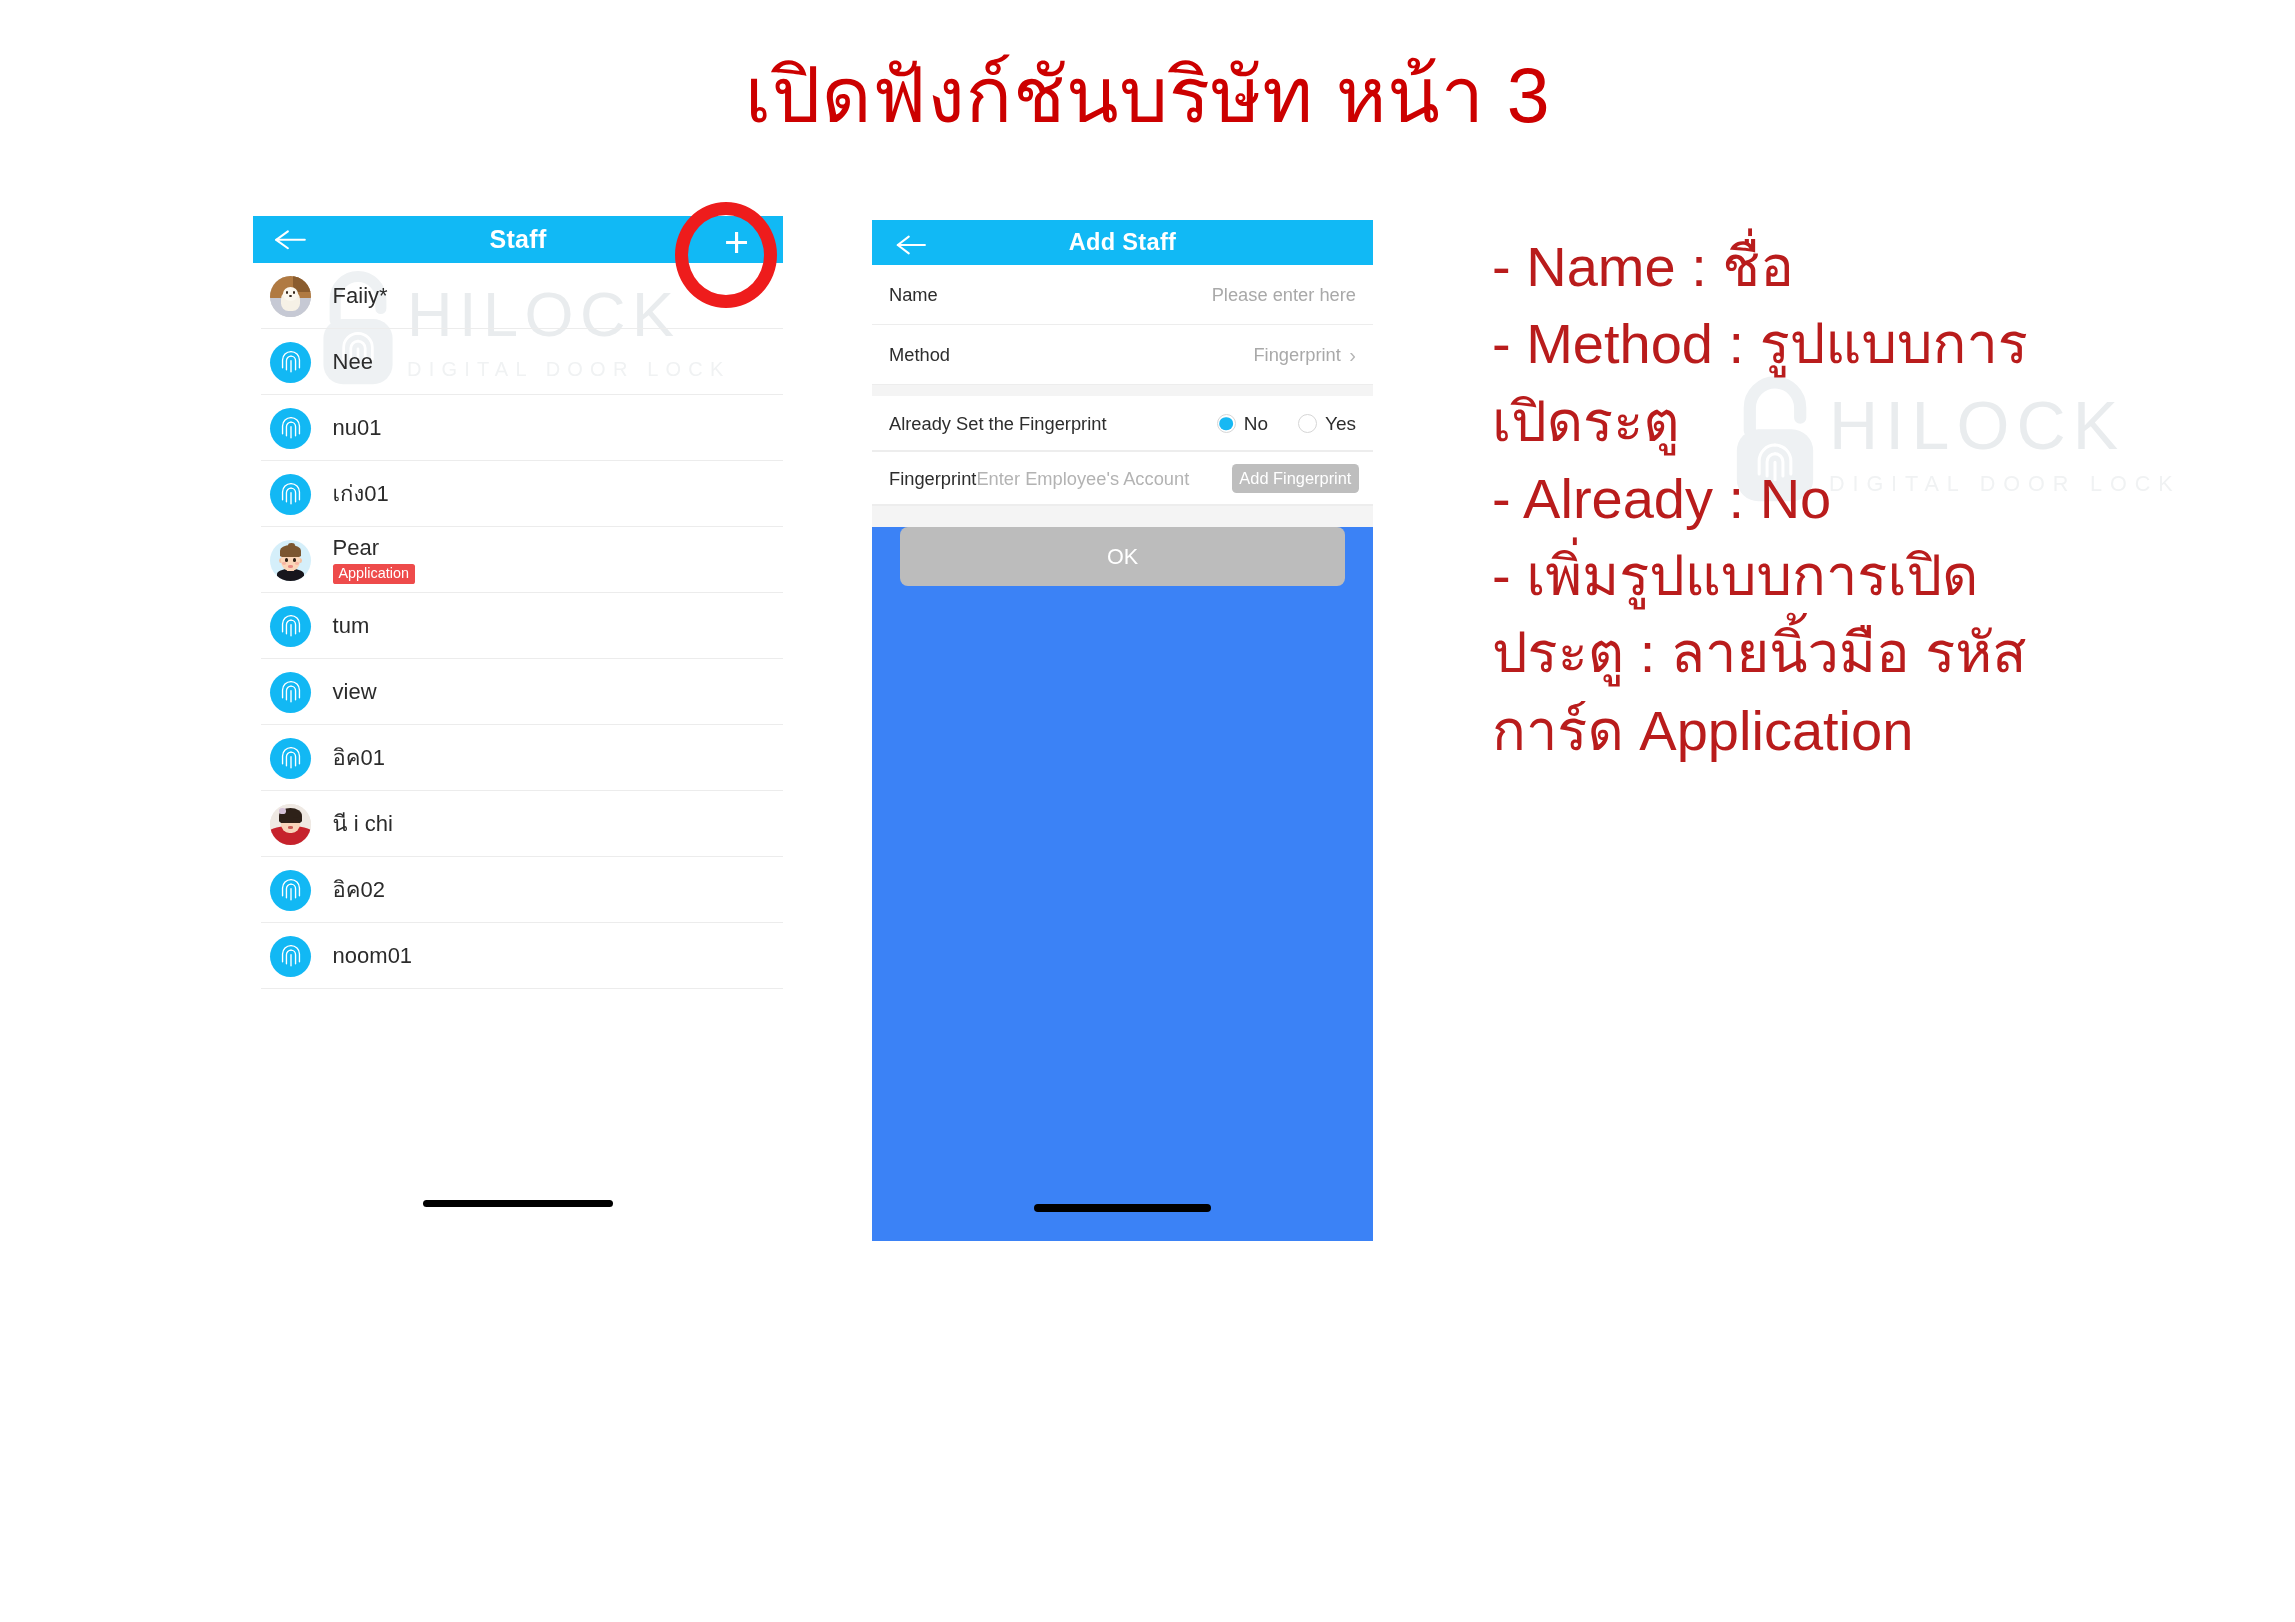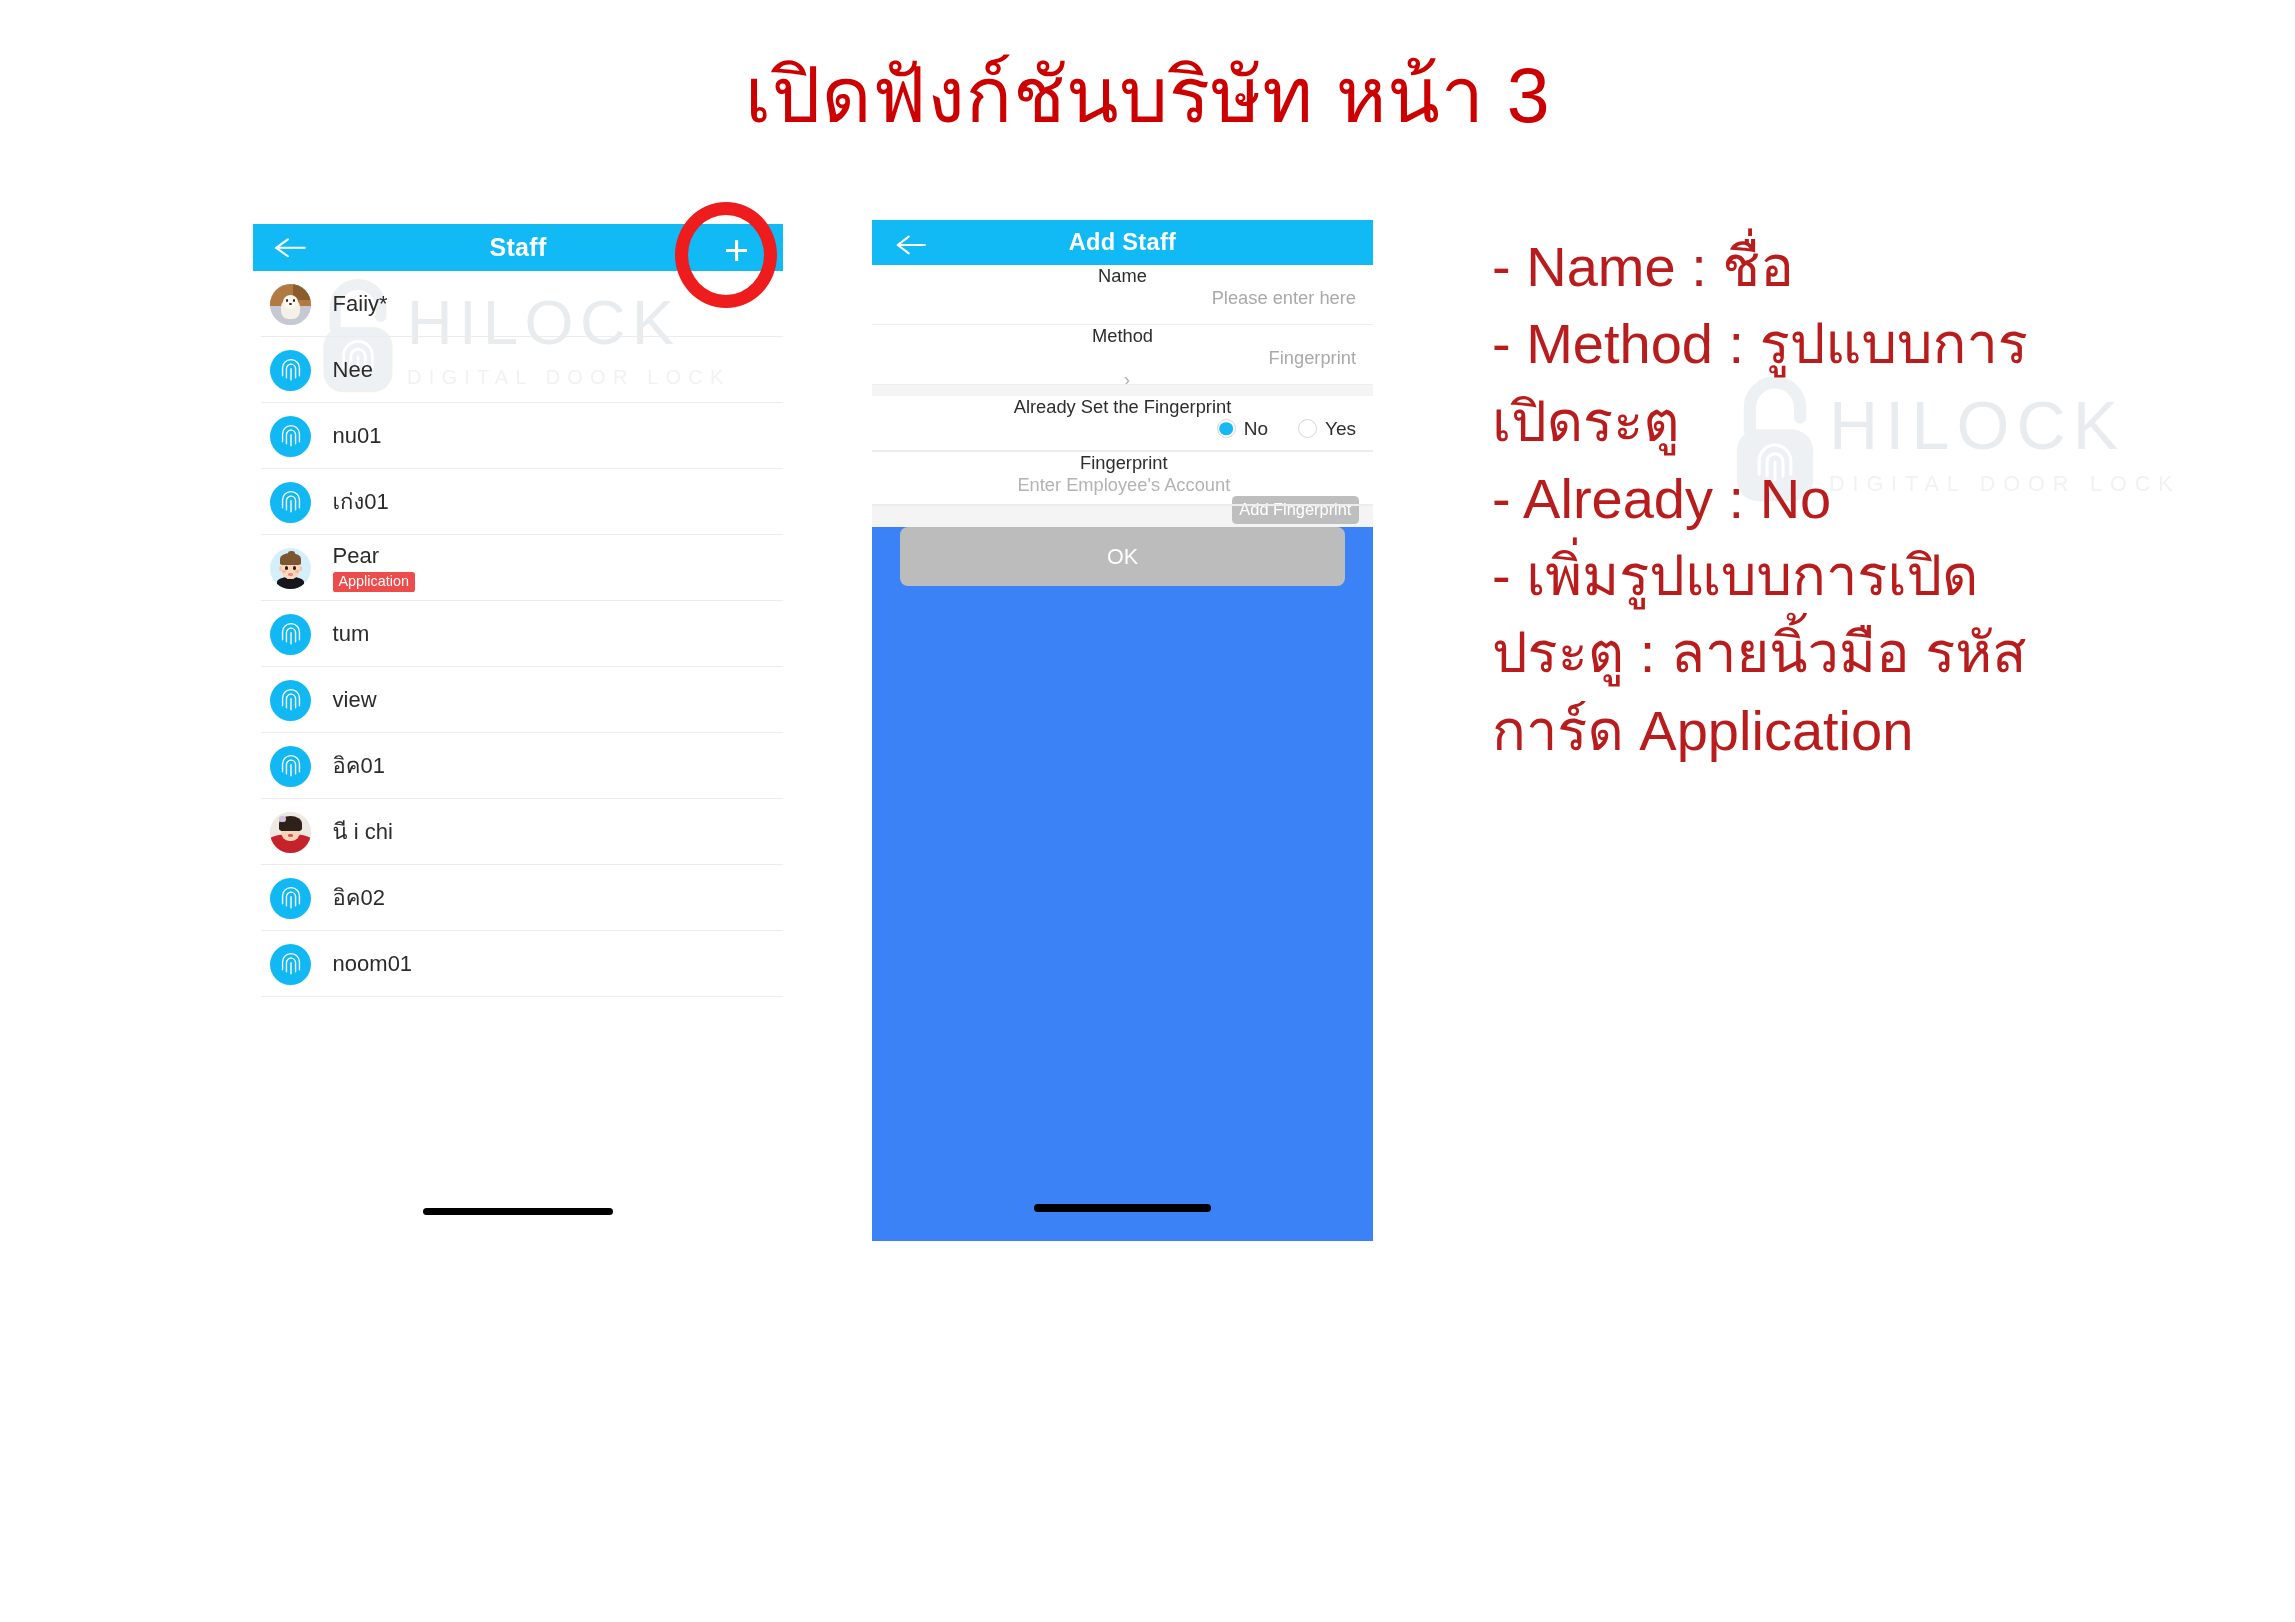--- a/index.html
+++ b/index.html
@@ -183,21 +183,20 @@
 
   
   .form-row {
     position: relative;
     display: flex;
     align-items: center;
     background: #ffffff;
     box-sizing: border-box;
     padding: 0 17px;
     z-index: 3;
-    flex-direction: column;
   }
   .form-row::after {
     content: "";
     position: absolute;
     left: 0;
     right: 0;
     bottom: 0;
     height: 1.3px;
     background: #ededed;
   }
@@ -319,21 +318,21 @@
     line-height: 1.38;
     z-index: 6;
   }
   .note-line { white-space: pre-wrap; }
 </style>
 </head>
 <body>
 
 <div class="page-title">เปิดฟังก์ชันบริษัท หน้า 3</div>
 
-<div class="phone" id="staff-phone" style="left:253px; top:224px; width:530px; height:1021px;">
+<div class="phone" id="staff-phone" style="left:253px; top:216px; width:530px; height:1021px;">
 
   <div class="appbar" style="height:47px;">
     <span class="back-arrow" style="left:18.3px; top:12.4px; width:39px; height:23.6px;">
       <svg width="39" height="23.6" viewBox="0 0 60 36" fill="none" aria-hidden="true">
         <path d="M26 5 L8 18 L26 31" stroke="#ffffff" stroke-width="3.2" fill="none" stroke-linecap="round" stroke-linejoin="round"></path>
         <path d="M8 18 L52 18" stroke="#ffffff" stroke-width="3.2" stroke-linecap="round"></path>
       </svg>
     </span>
     <span class="appbar-title" style="font-size:25px;">Staff</span>
     <span class="plus-btn" style="right:34px; top:5.2px; font-size:43px;">+</span>

